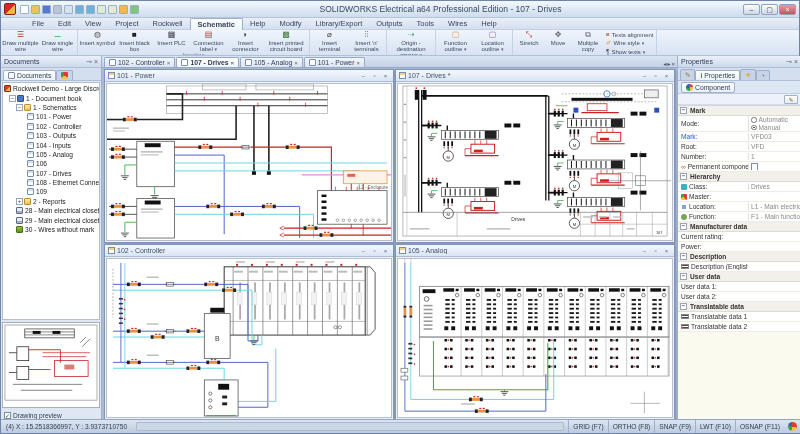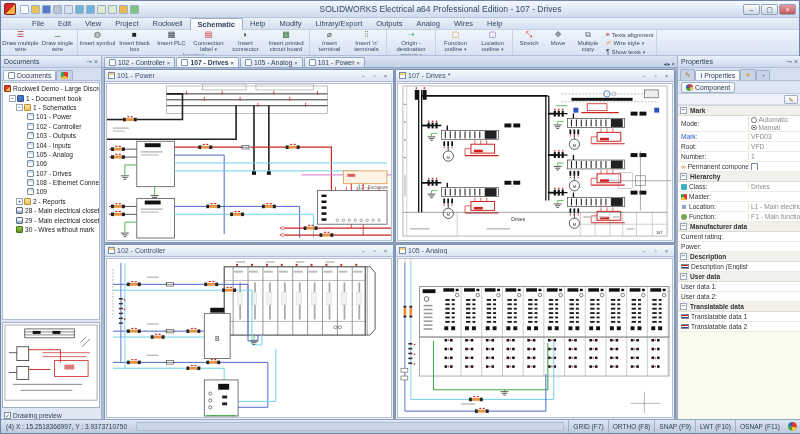--- a/index.html
+++ b/index.html
@@ -241,21 +241,21 @@
     <span class="mitem">File</span>
     <span class="mitem">Edit</span>
     <span class="mitem">View</span>
     <span class="mitem">Project</span>
     <span class="mitem">Rockwell</span>
     <span class="mitem active">Schematic</span>
     <span class="mitem">Help</span>
     <span class="mitem">Modify</span>
     <span class="mitem">Library/Export</span>
     <span class="mitem">Outputs</span>
-    <span class="mitem">Analog</span>
+    <span class="mitem">Tools</span>
     <span class="mitem">Wires</span>
     <span class="mitem">Help</span>
   </div>
 
   <div class="ribbon">
     <div class="rgroup">
       <div class="rgrow">
         <div class="rbtn">
           <span class="glyph" style="color:#b03030">☰</span>
           <span class="rlabel">Draw multiple wire</span>

